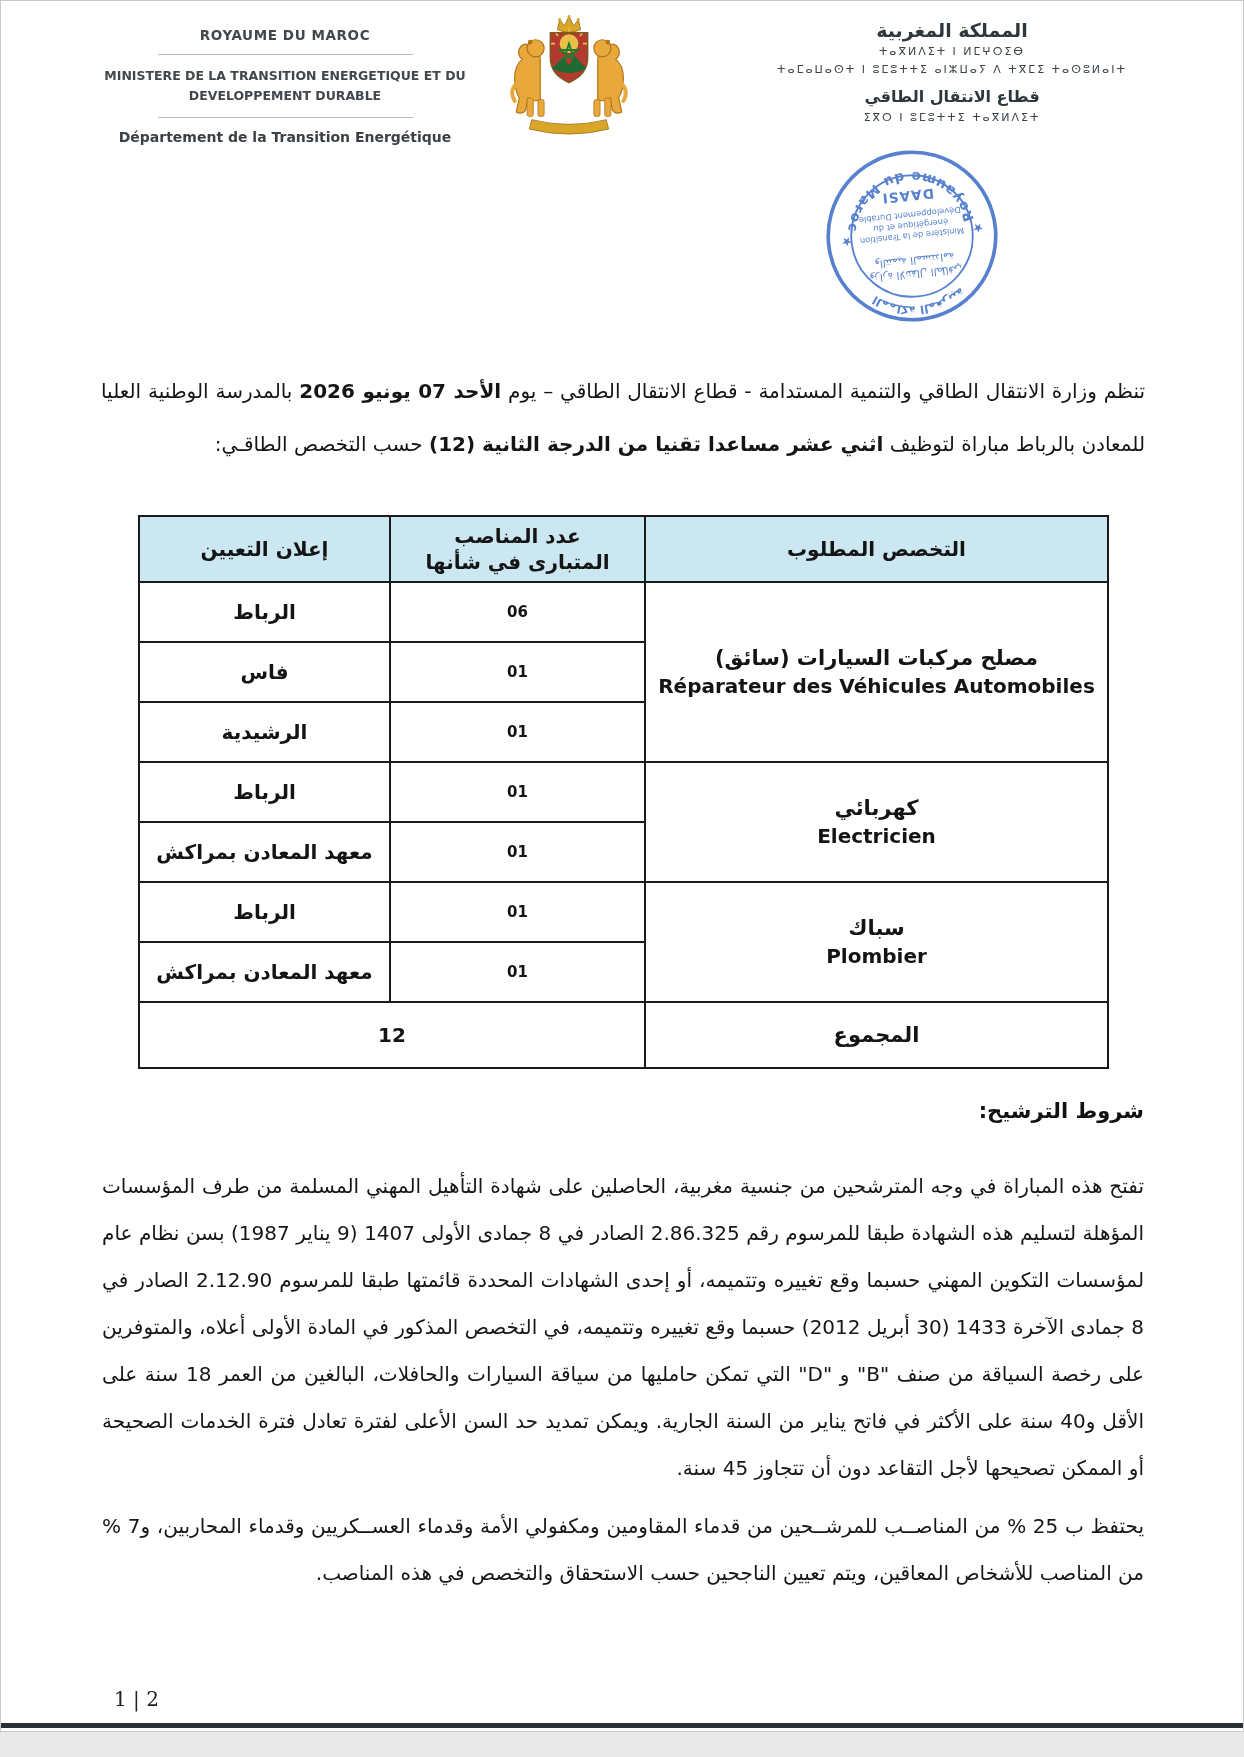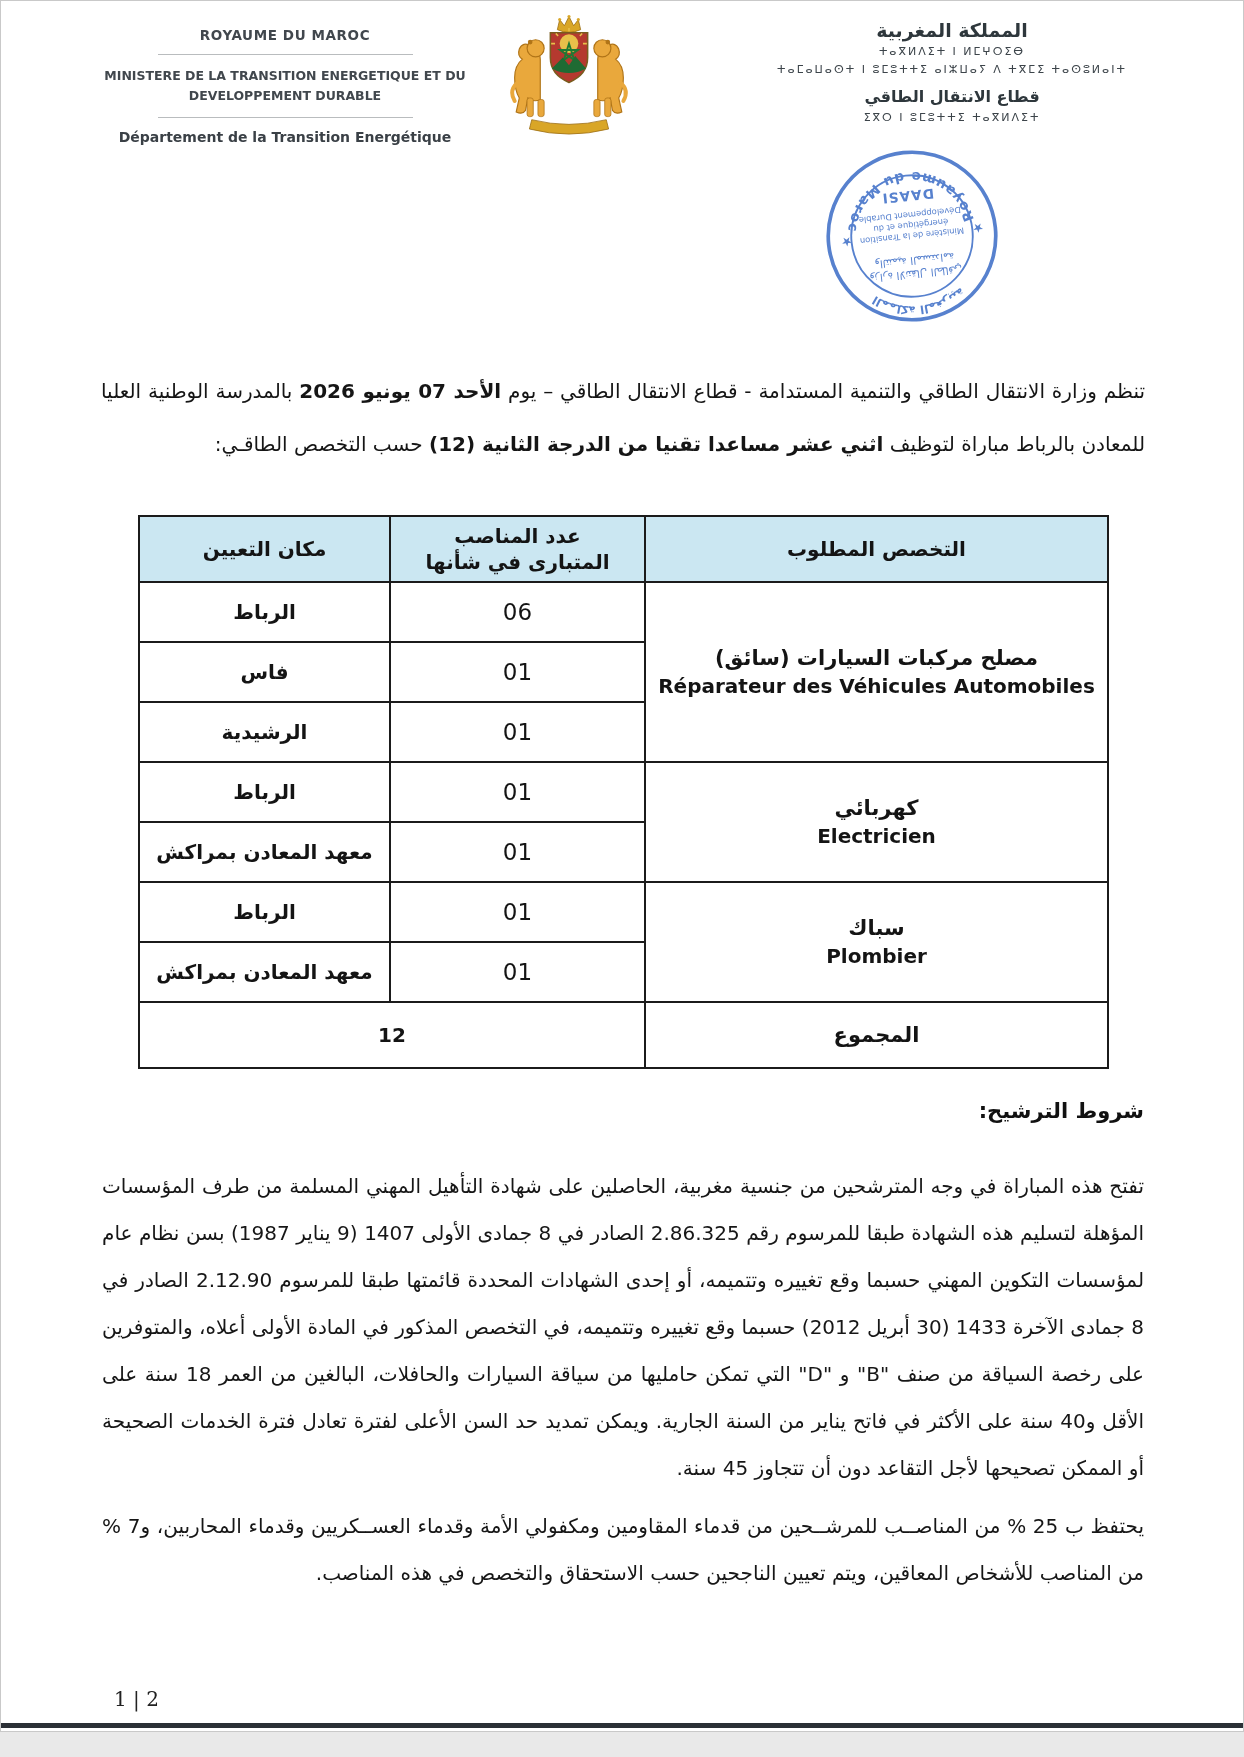--- a/index.html
+++ b/index.html
@@ -30,21 +30,21 @@
   
   .intro{position:absolute;left:100px;right:98px;top:344px;direction:rtl;
          font-size:20px;line-height:53px;text-align:justify;color:#151515;}
   .intro b{font-weight:bold;}
   
   .jobs{position:absolute;left:137px;top:514px;border-collapse:collapse;direction:rtl;table-layout:fixed;}
   .jobs td,.jobs th{border:2px solid #1b1b1b;text-align:center;vertical-align:middle;padding:2px 6px;}
   .jobs thead th{background:#cbe7f2;font-size:20px;font-weight:bold;height:60px;line-height:26px;}
   .jobs .rowh{height:60px;}
   .place{font-size:20px;font-weight:bold;}
-  .count{font-size:23px;font-weight:normal;}
+  .count{font-size:15px;font-weight:bold;}
   .spec{font-size:21px;font-weight:bold;}
   .spec .fr{font-size:20px;font-weight:bold;margin-top:4px;direction:ltr;}
   .total-label{font-size:21px;font-weight:bold;height:60px;}
   .total-value{font-size:20px;font-weight:bold;}
   
   .cond-head{position:absolute;right:99px;top:1098px;direction:rtl;font-size:21px;font-weight:bold;color:#111;}
   .cond-p1{position:absolute;left:101px;right:99px;top:1142px;direction:rtl;
            font-size:20px;line-height:47px;text-align:justify;color:#161616;}
   .cond-p2{position:absolute;left:101px;right:99px;top:1482px;direction:rtl;
            font-size:20px;line-height:47px;text-align:justify;color:#161616;}
@@ -146,21 +146,21 @@
         <col style="width:255px">
         <col style="width:251px">
       </colgroup>
     <thead>
       <tr>
         <th>التخصص المطلوب</th>
         <th>
           <span>عدد المناصب</span><br>
           <span>المتبارى في شأنها</span>
         </th>
-        <th>مكان التعيين</th>
+        <th>إعلان التعيين</th>
       </tr>
     </thead>
     <tbody>
       <tr class="rowh">
         <td class="spec" rowspan="3">
           <div>مصلح مركبات السيارات (سائق)</div>
           <div class="fr">Réparateur des Véhicules Automobiles</div>
         </td>
         <td class="count">06</td>
         <td class="place">الرباط</td>

